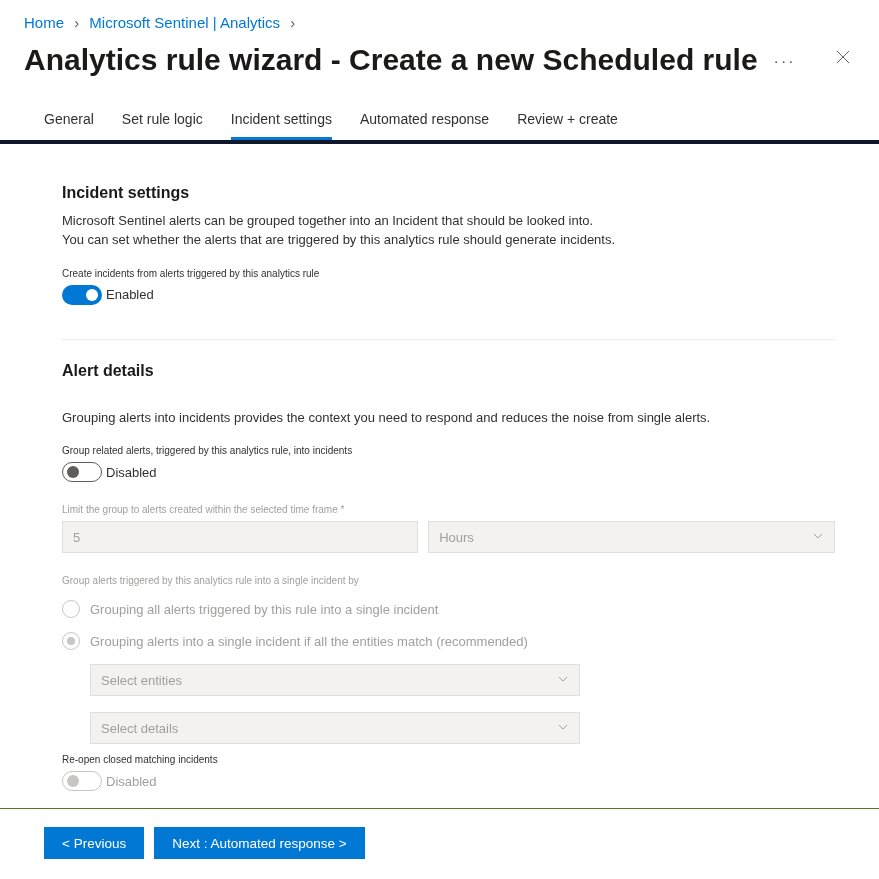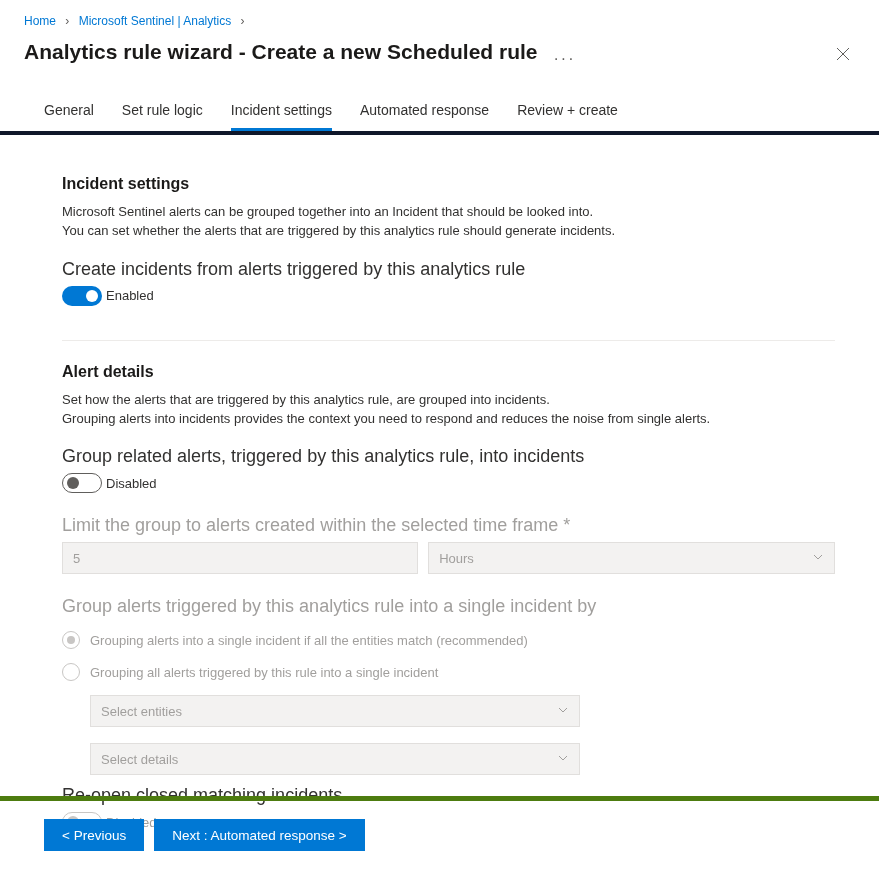--- a/index.html
+++ b/index.html
@@ -7,38 +7,38 @@
       font-family: "Segoe UI", -apple-system, BlinkMacSystemFont, sans-serif;
       font-size: 13px;
       color: #323130;
       background: #fff;
       width: 879px;
       height: 879px;
       position: relative;
     }
     .breadcrumb {
       padding: 14px 24px 4px 24px;
-      font-size: 12px;
+      font-size: 15px;
     }
     .breadcrumb a {
       color: #0078d4;
       text-decoration: none;
       cursor: pointer;
     }
     .breadcrumb .sep {
       color: #605e5c;
       margin: 0 6px;
     }
     .header-row {
       display: flex;
       align-items: flex-start;
       padding: 8px 24px 0 24px;
     }
     .page-title {
-      font-size: 21px;
+      font-size: 30px;
       font-weight: 600;
       color: #1b1a19;
       flex: 0 0 auto;
     }
     .dots {
       color: #605e5c;
       margin-left: 16px;
       font-size: 16px;
       letter-spacing: 2px;
       padding-top: 10px;
@@ -80,21 +80,21 @@
       margin-bottom: 10px;
       color: #1b1a19;
     }
     .desc {
       font-size: 13px;
       color: #323130;
       line-height: 1.45;
       margin-bottom: 18px;
     }
     .field-label {
-      font-size: 18px;
+      font-size: 10px;
       color: #323130;
       margin-bottom: 6px;
     }
     .field-label.disabled { color: #a19f9d; }
     .toggle-row {
       display: flex;
       align-items: center;
       gap: 4px;
       margin-bottom: 4px;
     }
@@ -181,25 +181,25 @@
     }
     .sub-selects {
       margin-left: 28px;
       margin-top: 8px;
       display: flex;
       flex-direction: column;
       gap: 16px;
     }
     .footer {
       position: absolute;
-      bottom: 28px;
+      bottom: 20px;
       left: 0;
       right: 0;
       padding: 18px 44px 0 44px;
-      border-top: 5px solid #4d7c0f;
+      border-top: 1px solid #4d7c0f;
       display: flex;
       gap: 10px;
     }
     .btn {
       height: 32px;
       padding: 0 18px;
       border: none;
       cursor: pointer;
       font-size: 13.5px;
       font-weight: 500;
@@ -250,21 +250,21 @@
     <div class="toggle on">
         <div class="knob"></div>
       </div>
     <span class="toggle-label">Enabled</span>
   </div>
 
   <hr class="divider">
 
   <div class="section-title">Alert details</div>
   <div class="desc">
-    <span>Set how the alerts that are triggered by this analytics rule, are grouped into incidents.</span><br>
+    <br>
     <span>Grouping alerts into incidents provides the context you need to respond and reduces the noise from single alerts.</span>
   </div>
 
   <div class="field-label">Group related alerts, triggered by this analytics rule, into incidents</div>
   <div class="toggle-row" style="margin-bottom:22px;">
     <div class="toggle off">
         <div class="knob"></div>
       </div>
     <span class="toggle-label">Disabled</span>
   </div>
@@ -280,26 +280,26 @@
         <svg width="12" height="12" viewBox="0 0 12 12">
             <path d="M2 4 L6 8 L10 4" stroke="#a19f9d" stroke-width="1" fill="none"></path>
           </svg>
       </span>
     </div>
   </div>
 
   <div class="field-label disabled">Group alerts triggered by this analytics rule into a single incident by</div>
   <div class="radio-group">
     <div class="radio-item">
+      <div class="radio-circle"></div>
+      <span>Grouping all alerts triggered by this rule into a single incident</span>
+    </div>
+    <div class="radio-item">
       <div class="radio-circle checked"></div>
       <span>Grouping alerts into a single incident if all the entities match (recommended)</span>
-    </div>
-    <div class="radio-item">
-      <div class="radio-circle"></div>
-      <span>Grouping all alerts triggered by this rule into a single incident</span>
     </div>
     <div class="sub-selects">
       <div class="select-input select-narrow">
         <span>Select entities</span>
         <span class="chev">
           <svg width="12" height="12" viewBox="0 0 12 12">
               <path d="M2 4 L6 8 L10 4" stroke="#a19f9d" stroke-width="1" fill="none"></path>
             </svg>
         </span>
       </div>

